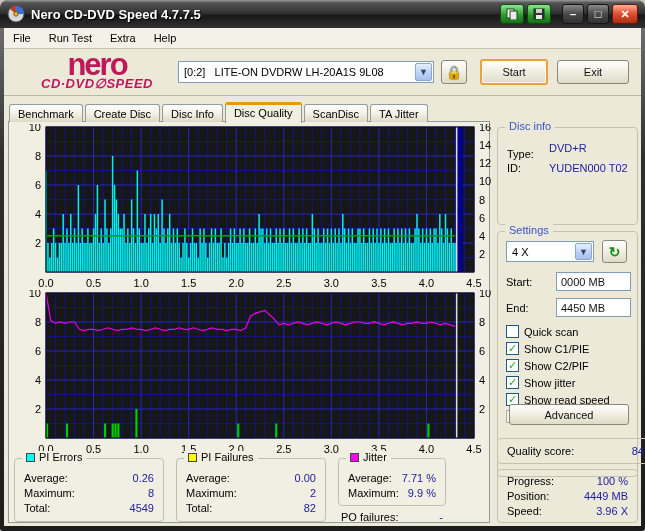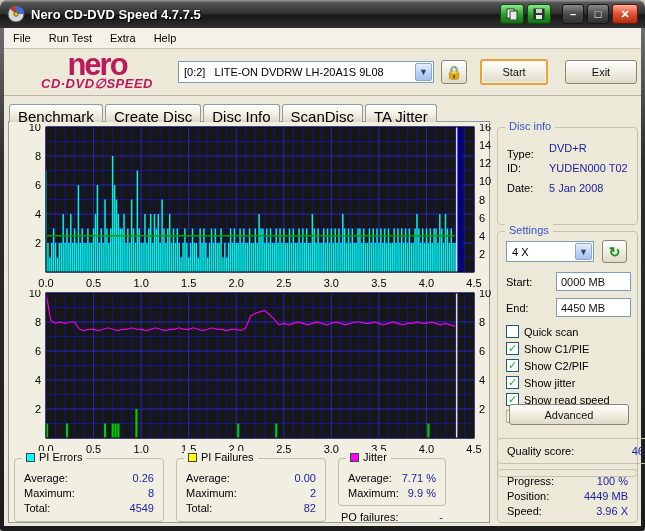--- a/index.html
+++ b/index.html
@@ -23,23 +23,23 @@
   .logo-nero{font-size:31px;font-weight:bold;letter-spacing:-2px;line-height:27px;}
   .logo-sub{font-size:13px;font-weight:bold;font-style:italic;letter-spacing:.5px;margin-top:-2px;}
   .combo{position:absolute;left:174px;top:11px;width:256px;height:22px;background:#fff;border:1px solid #7f9db9;display:flex;align-items:center;font-size:11px;}
   .combo-text{flex:1;padding-left:5px;white-space:pre;overflow:hidden;}
   .combo-arrow{width:17px;align-self:stretch;margin:1px;background:linear-gradient(#e6eefc,#bccff2 60%,#a8c0ec);border:1px solid #86a7d8;border-radius:2px;
     display:flex;align-items:center;justify-content:center;font-size:9px;color:#26466d;}
   .btn{background:linear-gradient(#ffffff,#f2f0e4 45%,#dedbc8);border:1px solid #8a8777;border-radius:3px;
     display:flex;align-items:center;justify-content:center;font-size:11px;color:#111;}
   .btn-eject{position:absolute;left:437px;top:10px;width:26px;height:24px;}
   .btn-start{position:absolute;left:476px;top:9px;width:68px;height:26px;border:2px solid #efa03c;box-shadow:inset 0 0 0 1px #fbf9ef;}
-  .btn-exit{position:absolute;left:553px;top:10px;width:72px;height:24px;margin-left:8px;}
+  .btn-exit{position:absolute;left:553px;top:10px;width:72px;height:24px;}
   .lock-glyph{font-size:13px;color:#c8a200;text-shadow:0 0 1px #6d5800;}
-  .tabstrip{position:absolute;left:5px;top:73px;height:21px;display:flex;align-items:flex-end;font-size:15px;z-index:4;}
+  .tabstrip{position:absolute;left:5px;top:73px;height:21px;display:flex;align-items:flex-end;font-size:11px;z-index:4;}
   .tab{height:18px;padding:3px 8px 0;margin-right:2px;background:linear-gradient(#fff,#f1efe3 55%,#ddd9c6);
     border:1px solid #919b9c;border-bottom:none;border-radius:3px 3px 0 0;white-space:nowrap;}
   .tab.active{height:21px;padding-top:2px;background:#f1efe2;border-top:3px solid #ef9700;margin-bottom:-1px;}
   .tabpage{position:absolute;left:4px;top:93px;width:482px;height:402px;background:#f1efe2;border:1px solid #919b9c;}
   .chart-svg{position:absolute;left:4px;}
   .chart-svg text{font-family:"Liberation Sans",sans-serif;font-size:11px;fill:#000;}
   .gbox{position:absolute;border:1px solid #c2beac;border-radius:4px;}
   .gbox-caption{position:absolute;top:-8px;left:7px;padding:0 4px;font-size:11px;display:flex;align-items:center;gap:4px;background:#f1efe2;}
   .gbox-caption.blue{color:#3b53c4;background:#ece9d8;}
   .legend-sq{width:9px;height:9px;border:1px solid #444;display:inline-block;}
@@ -110,20 +110,21 @@
         <span class="lock-glyph">🔒</span>
       </div>
       <div class="btn btn-start">Start</div>
       <div class="btn btn-exit">Exit</div>
     </div>
 
     <div class="tabstrip" id="tabstrip">
         <div class="tab">Benchmark</div>
         <div class="tab">Create Disc</div>
         <div class="tab">Disc Info</div>
+        <div class="tab active">Disc Quality</div>
         <div class="tab">ScanDisc</div>
         <div class="tab">TA Jitter</div>
       </div>
     <div class="tabpage"></div>
 
     <svg class="chart-svg" id="chart0" style="top:96px" width="500" height="166">
         <g transform="translate(38,3)">
           <rect x="0" y="0" width="428" height="145" fill="#171717"></rect>
           <line x1="9.511111111111111" y1="0" x2="9.511111111111111" y2="145" stroke="#141486" stroke-width="1"></line>
           <line x1="19.022222222222222" y1="0" x2="19.022222222222222" y2="145" stroke="#141486" stroke-width="1"></line>
@@ -588,24 +589,20 @@
       <div class="gbox-caption blue">Disc info</div>
       <div style="padding-top:10px" id="rows-disc">
           <div class="srow" style="height: 20px; justify-content: flex-start;">
             <span style="width: 42px; margin-top: 12px;">Type:</span>
             <span class="sval">DVD+R</span>
           </div>
           <div class="srow" style="height: 20px; justify-content: flex-start;">
             <span style="width: 42px;">ID:</span>
             <span class="sval">YUDEN000 T02</span>
           </div>
-          <div class="srow" style="height: 20px; justify-content: flex-start;">
-            <span style="width: 42px;">Date:</span>
-            <span class="sval">5 Jan 2008</span>
-          </div>
         </div>
     </div>
 
     <div class="gbox" style="left:493px;top:203px;width:141px;height:246px;border-color:#c6c2b0">
       <div class="gbox-caption blue">Settings</div>
       <div class="mini-combo">
         <span class="combo-text">4 X</span>
         <span class="combo-arrow">▼</span>
       </div>
       <div class="btn btn-refresh">
@@ -640,21 +637,21 @@
             <span class="chk">✓</span>
             <span class="chk-label">Show write speed</span>
           </div>
         </div>
       <div class="btn btn-advanced">Advanced</div>
     </div>
 
     <div class="gbox" style="left:493px;top:410px;width:157px;height:26px;border-color:#c6c2b0">
       <div class="srow" style="height:24px">
         <span>Quality score:</span>
-        <span class="sval">46</span>
+        <span class="sval">84</span>
       </div>
     </div>
 
     <div class="gbox" style="left:493px;top:441px;width:141px;height:54px;border-color:#c6c2b0">
       <div style="padding-top:3px" id="rows-prog">
           <div class="srow">
             <span>Progress:</span>
             <span class="sval">100 %</span>
           </div>
           <div class="srow">

